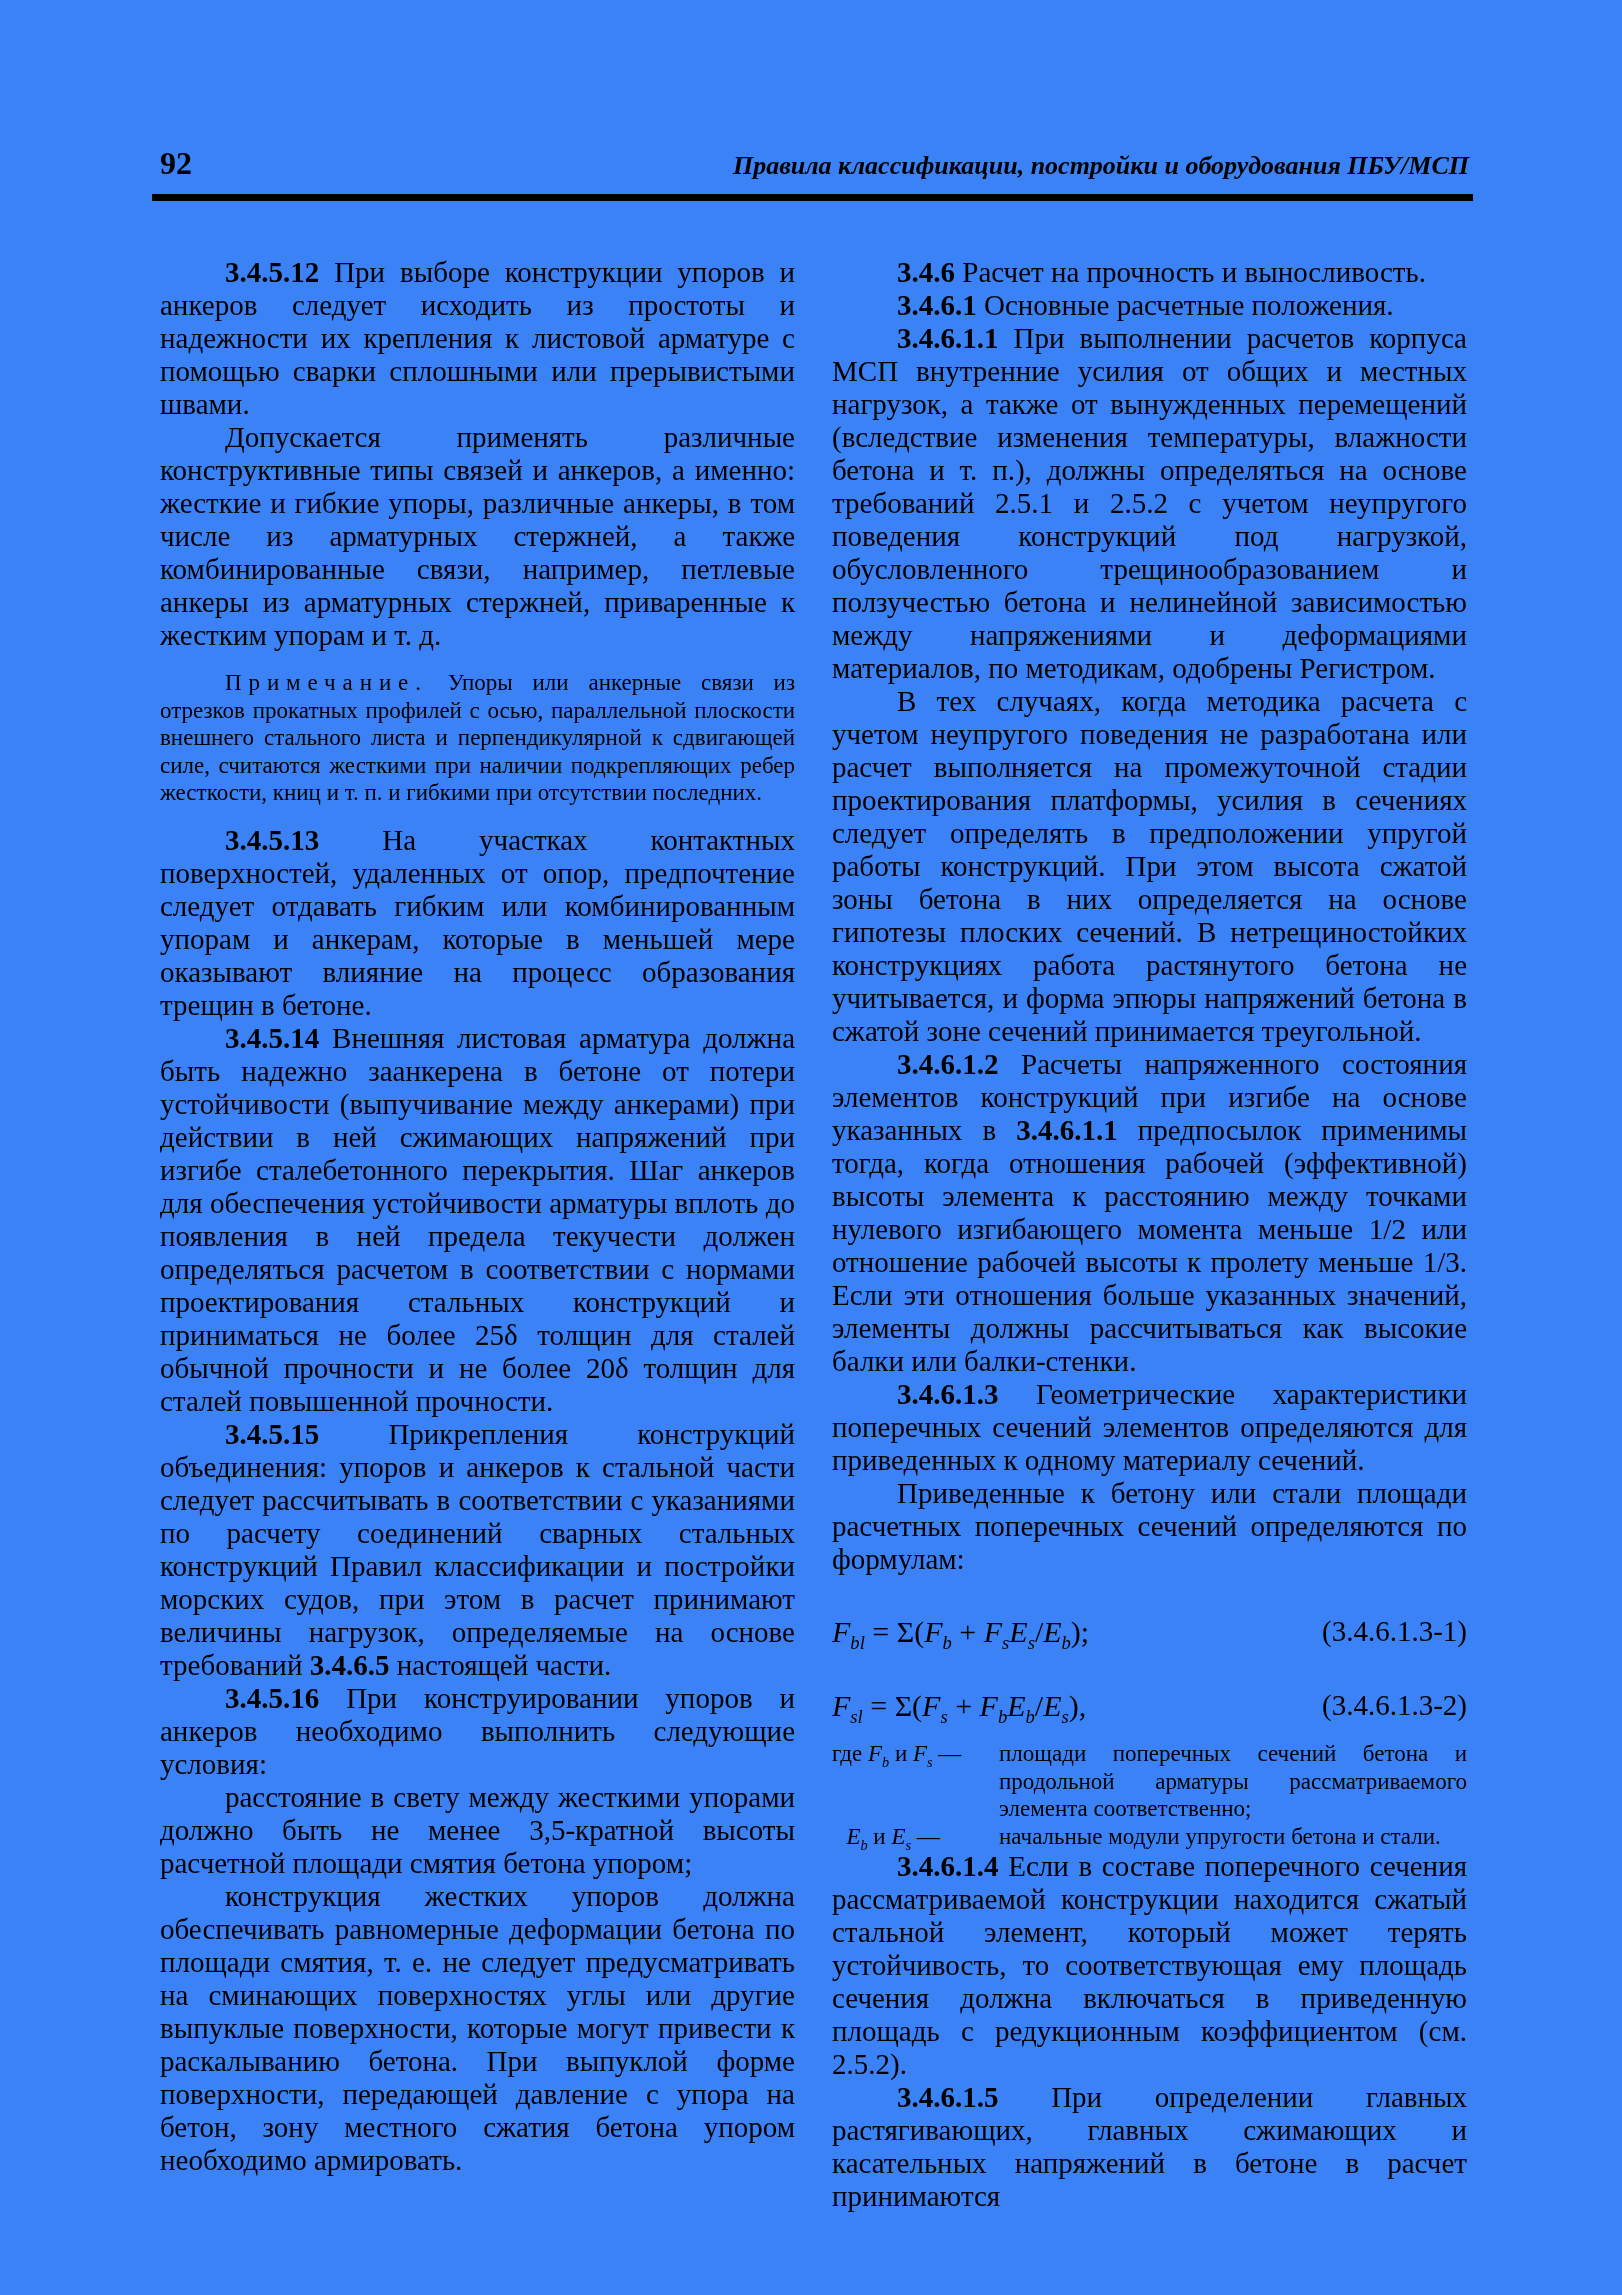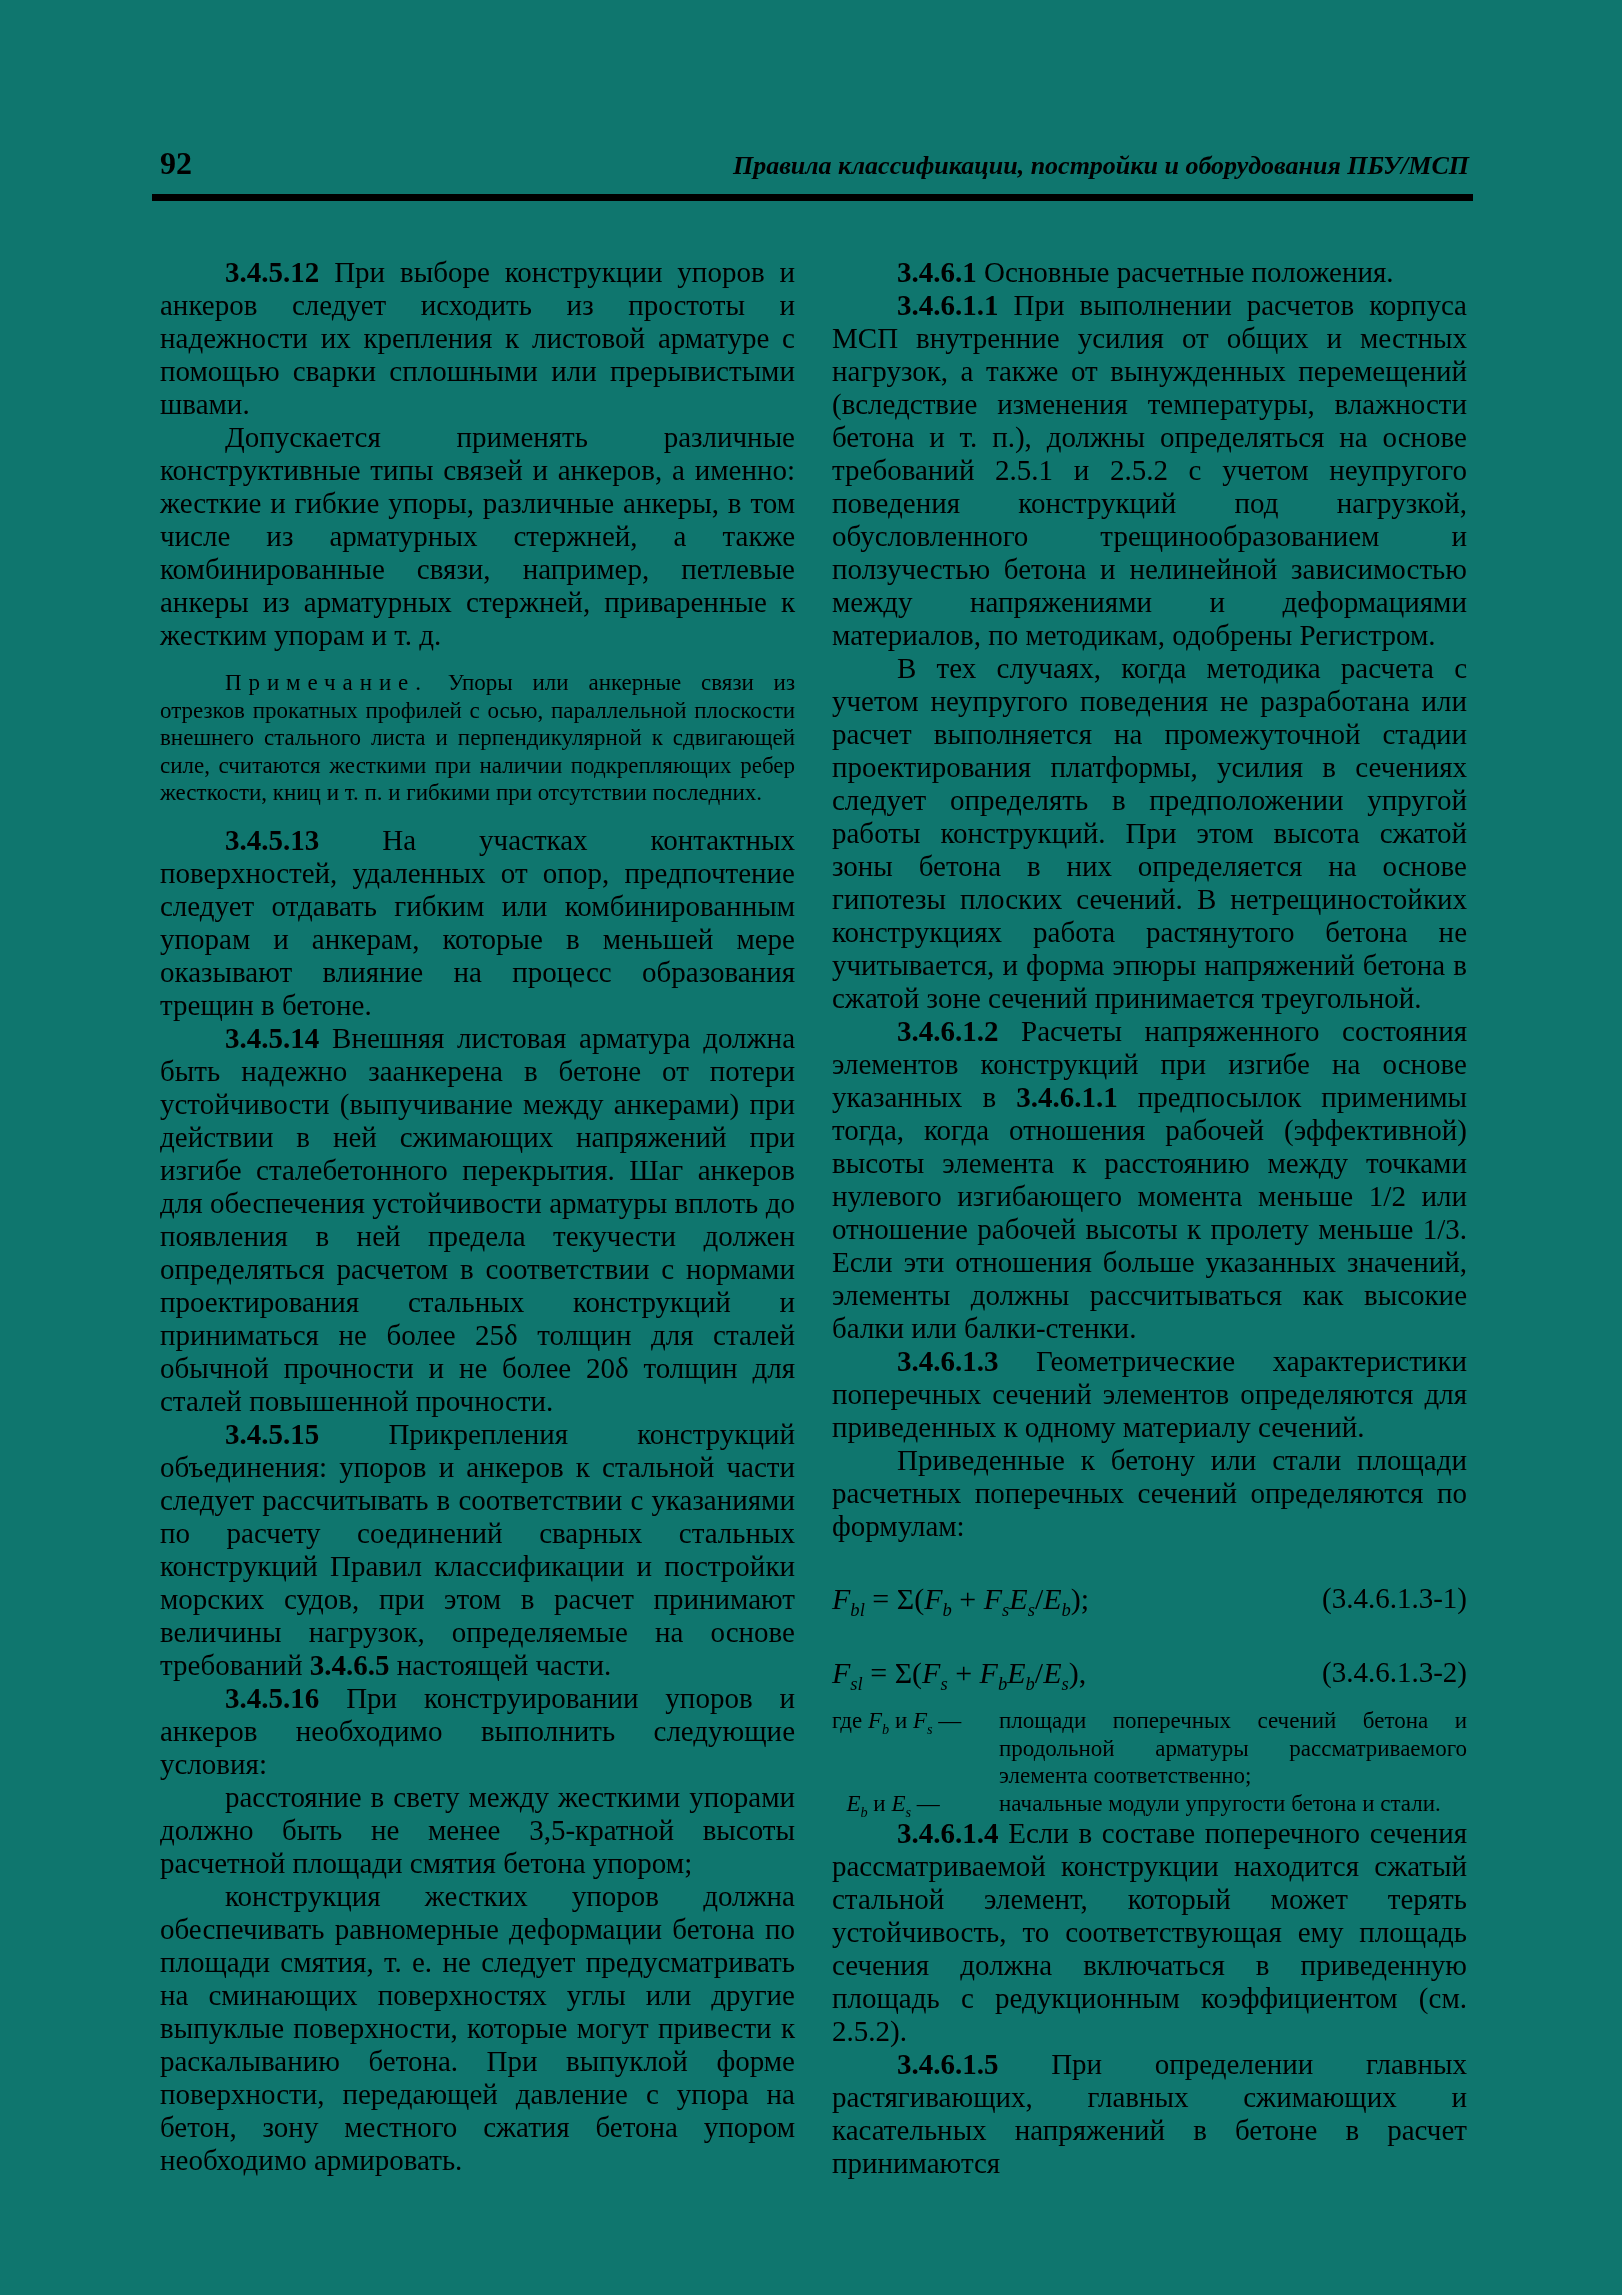--- a/index.html
+++ b/index.html
@@ -1,20 +1,20 @@
 <!DOCTYPE html>
 <html lang="ru" style="font-size:10.5px"><head>
 <meta charset="utf-8">
 <style>
   html,body{margin:0;padding:0;background:#888;}
   .page{
     position:relative;
     width:1622px;height:2295px;
     margin:0 auto;
-    background:#0f766e;
+    background:#3b82f6;
     color:#000;
     font-family:"Liberation Serif", "DejaVu Serif", serif;
     overflow:hidden;
     box-sizing:border-box;
   }
   .header{
     position:absolute;top:145px;left:160px;right:153px;
     display:flex;justify-content:space-between;align-items:baseline;
   }
   .page-num{font-size:32px;font-weight:bold;}
@@ -74,20 +74,21 @@
         <div class="para"><span>Допускается применять различные конструктивные типы связей и анкеров, а именно: жесткие и гибкие упоры, различные анкеры, в том числе из арматурных стержней, а также комбинированные связи, например, петлевые анкеры из арматурных стержней, приваренные к жестким упорам и т. д.</span></div>
         <div class="note"><span class="note-lead">Примечание.</span> <span>Упоры или анкерные связи из отрезков прокатных профилей с осью, параллельной плоскости внешнего стального листа и перпендикулярной к сдвигающей силе, считаются жесткими при наличии подкрепляющих ребер жесткости, книц и т. п. и гибкими при отсутствии последних.</span></div>
         <div class="para"><span class="bold">3.4.5.13</span><span> На участках контактных поверхностей, удаленных от опор, предпочтение следует отдавать гибким или комбинированным упорам и анкерам, которые в меньшей мере оказывают влияние на процесс образования трещин в бетоне.</span></div>
         <div class="para"><span class="bold">3.4.5.14</span><span> Внешняя листовая арматура должна быть надежно заанкерена в бетоне от потери устойчивости (выпучивание между анкерами) при действии в ней сжимающих напряжений при изгибе сталебетонного перекрытия. Шаг анкеров для обеспечения устойчивости арматуры вплоть до появления в ней предела текучести должен определяться расчетом в соответствии с нормами проектирования стальных конструкций и приниматься не более 25δ толщин для сталей обычной прочности и не более 20δ толщин для сталей повышенной прочности.</span></div>
         <div class="para"><span class="bold">3.4.5.15</span><span> Прикрепления конструкций объединения: упоров и анкеров к стальной части следует рассчитывать в соответствии с указаниями по расчету соединений сварных стальных конструкций Правил классификации и постройки морских судов, при этом в расчет принимают величины нагрузок, определяемые на основе требований </span><span class="bold">3.4.6.5</span><span> настоящей части.</span></div>
         <div class="para"><span class="bold">3.4.5.16</span><span> При конструировании упоров и анкеров необходимо выполнить следующие условия:</span></div>
         <div class="para"><span>расстояние в свету между жесткими упорами должно быть не менее 3,5-кратной высоты расчетной площади смятия бетона упором;</span></div>
         <div class="para"><span>конструкция жестких упоров должна обеспечивать равномерные деформации бетона по площади смятия, т. е. не следует предусматривать на сминающих поверхностях углы или другие выпуклые поверхности, которые могут привести к раскалыванию бетона. При выпуклой форме поверхности, передающей давление с упора на бетон, зону местного сжатия бетона упором необходимо армировать.</span></div>
       </div>
     <div class="col">
+        <div class="para"><span class="bold">3.4.6</span><span> Расчет на прочность и выносливость.</span></div>
         <div class="para"><span class="bold">3.4.6.1</span><span> Основные расчетные положения.</span></div>
         <div class="para"><span class="bold">3.4.6.1.1</span><span> При выполнении расчетов корпуса МСП внутренние усилия от общих и местных нагрузок, а также от вынужденных перемещений (вследствие изменения температуры, влажности бетона и т. п.), должны определяться на основе требований 2.5.1 и 2.5.2 с учетом неупругого поведения конструкций под нагрузкой, обусловленного трещинообразованием и ползучестью бетона и нелинейной зависимостью между напряжениями и деформациями материалов, по методикам, одобрены Регистром.</span></div>
         <div class="para"><span>В тех случаях, когда методика расчета с учетом неупругого поведения не разработана или расчет выполняется на промежуточной стадии проектирования платформы, усилия в сечениях следует определять в предположении упругой работы конструкций. При этом высота сжатой зоны бетона в них определяется на основе гипотезы плоских сечений. В нетрещиностойких конструкциях работа растянутого бетона не учитывается, и форма эпюры напряжений бетона в сжатой зоне сечений принимается треугольной.</span></div>
         <div class="para"><span class="bold">3.4.6.1.2</span><span> Расчеты напряженного состояния элементов конструкций при изгибе на основе указанных в </span><span class="bold">3.4.6.1.1</span><span> предпосылок применимы тогда, когда отношения рабочей (эффективной) высоты элемента к расстоянию между точками нулевого изгибающего момента меньше 1/2 или отношение рабочей высоты к пролету меньше 1/3. Если эти отношения больше указанных значений, элементы должны рассчитываться как высокие балки или балки-стенки.</span></div>
         <div class="para"><span class="bold">3.4.6.1.3</span><span> Геометрические характеристики поперечных сечений элементов определяются для приведенных к одному материалу сечений.</span></div>
         <div class="para"><span>Приведенные к бетону или стали площади расчетных поперечных сечений определяются по формулам:</span></div>
         <div class="formula">
           <span class="formula-expr"><span class="var"><span>F</span><sub>bl</sub></span><span> = Σ(</span><span class="var"><span>F</span><sub>b</sub></span><span> + </span><span class="var"><span>F</span><sub>s</sub></span><span class="var"><span>E</span><sub>s</sub></span><span>/</span><span class="var"><span>E</span><sub>b</sub></span><span>);</span></span>
           <span class="formula-eqno">(3.4.6.1.3-1)</span>
         </div>

